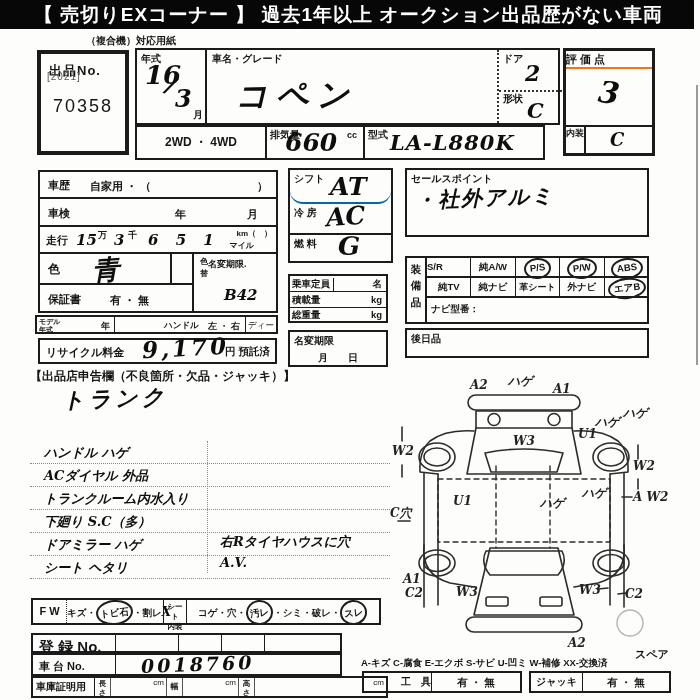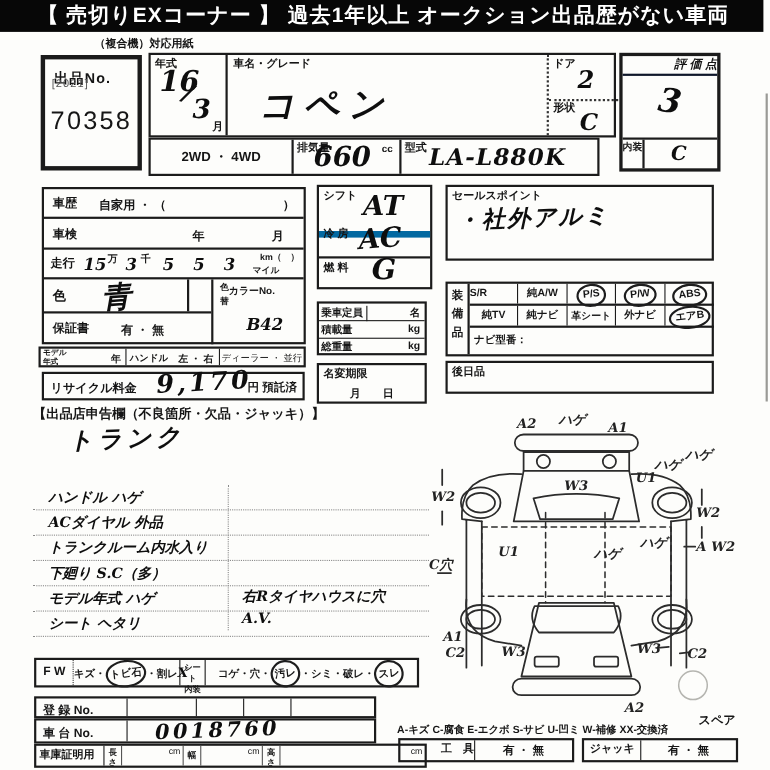--- a/index.html
+++ b/index.html
@@ -26,21 +26,21 @@
 <body>
 
 <div id="sheet">
 
   <div class="abs banner" style="left:0;top:2;width:694px;height:29px;">【 売切りEXコーナー 】 過去1年以上 オークション出品歴がない車両</div>
   <div class="abs lbl" style="left:86px;top:35px;font-size:10px;">（複合機）対応用紙</div>
 
   <div class="box" style="left:37px;top:50px;width:92px;height:105px;border-width:4px;">
     <div class="abs" style="left:8px;top:8px;font-size:13px;font-weight:bold;letter-spacing:1px;">出品No.</div>
     <div class="abs" style="left:6px;top:17px;font-size:10px;color:#555;letter-spacing:1px;">[2021]</div>
-    <div class="abs" style="left:0;top:42px;width:100%;text-align:center;font-size:23px;letter-spacing:2px;">70358</div>
+    <div class="abs" style="left:0;top:42px;width:100%;text-align:center;font-size:18px;letter-spacing:2px;">70358</div>
   </div>
 
   <div class="box" style="left:135px;top:48px;width:425px;height:77px;border-width:2.5px;">
     <div class="abs" style="left:0;top:0;width:70px;height:100%;border-right:2px solid #1b1b1b;">
       <span class="abs lbl" style="left:4px;top:3px;">年式</span>
       <span class="abs hw" style="left:8px;top:10px;font-size:26px;">16</span>
       <span class="abs hw" style="left:30px;top:22px;font-size:22px;transform:rotate(18deg);">/</span>
       <span class="abs hw" style="left:38px;top:34px;font-size:24px;">3</span>
       <span class="abs" style="left:56px;top:58px;font-size:10px;font-weight:bold;">月</span>
     </div>
@@ -64,21 +64,21 @@
       <span class="abs hw" style="left:18px;top:1px;font-size:25px;">660</span>
       <span class="abs sm" style="left:80px;top:3px;">cc</span>
     </div>
     <div class="abs" style="left:228px;top:0;width:180px;height:100%;">
       <span class="abs lbl" style="left:3px;top:2px;">型式</span>
       <span class="abs hw" style="left:25px;top:3px;font-size:21px;letter-spacing:1px;">LA-L880K</span>
     </div>
   </div>
 
   <div class="box thick" style="left:563px;top:48px;width:92px;height:108px;">
-    <div class="abs" style="left:0;top:0;width:100%;height:18px;border-bottom:2px solid #0f172a;text-align:right;font-size:11px;font-weight:bold;line-height:17px;font-style:italic;">評 価 点</div>
+    <div class="abs" style="left:0;top:0;width:100%;height:18px;border-bottom:2px solid #f97316;text-align:left;font-size:11px;font-weight:bold;line-height:17px;">評 価 点</div>
     <div class="abs hw" style="left:0;top:24px;width:100%;text-align:center;font-size:30px;transform:rotate(8deg);">3</div>
     <div class="abs" style="left:0;top:74px;width:100%;height:28px;border-top:2px solid #1b1b1b;">
       <span class="abs" style="left:0;top:0;width:20px;height:100%;border-right:2px solid #1b1b1b;font-size:9px;font-weight:bold;line-height:1.3;text-align:center;padding-top:1px;">内装</span>
       <span class="abs hw" style="left:44px;top:2px;font-size:18px;">C</span>
     </div>
   </div>
 
   <div class="box" style="left:38px;top:170px;width:240px;height:143px;border-width:2.5px;">
     <div class="abs" style="left:0;top:0;width:100%;height:27px;border-bottom:2px solid #1b1b1b;">
       <span class="abs lbl" style="left:8px;top:7px;font-size:11px;">車歴</span>
@@ -89,64 +89,64 @@
       <span class="abs lbl" style="left:8px;top:8px;font-size:11px;">車検</span>
       <span class="abs" style="left:135px;top:8px;font-size:11px;font-weight:bold;">年</span>
       <span class="abs" style="right:18px;top:8px;font-size:11px;font-weight:bold;">月</span>
     </div>
     <div class="abs" style="left:0;top:55px;width:100%;height:27px;border-bottom:2px solid #1b1b1b;">
       <span class="abs lbl" style="left:6px;top:7px;font-size:11px;">走行</span>
       <span class="abs hw" style="left:36px;top:4px;font-size:15px;">15</span>
       <span class="abs sm" style="left:58px;top:2px;">万</span>
       <span class="abs hw" style="left:74px;top:4px;font-size:15px;">3</span>
       <span class="abs sm" style="left:88px;top:2px;">千</span>
-      <span class="abs hw" style="left:108px;top:4px;font-size:15px;letter-spacing:6px;">5 5 3</span>
+      <span class="abs hw" style="left:108px;top:4px;font-size:15px;letter-spacing:6px;">6 5 1</span>
       <span class="abs" style="right:4px;top:2px;font-size:8px;font-weight:bold;text-align:right;line-height:1.2;">km（　）</span>
       <span class="abs" style="right:22px;top:13px;font-size:8px;font-weight:bold;">マイル</span>
     </div>
     <div class="abs" style="left:0;top:82px;width:152px;height:31px;border-bottom:2px solid #1b1b1b;">
       <span class="abs lbl" style="left:8px;top:9px;font-size:12px;">色</span>
       <span class="abs hw" style="left:52px;top:-2px;font-size:27px;transform:rotate(-4deg);">青</span>
       <span class="abs" style="left:130px;top:0;width:22px;height:100%;border-left:2px solid #1b1b1b;font-size:8px;font-weight:bold;text-align:center;line-height:1.5;padding-top:2px;word-break:break-all;padding-left:28px;">色替</span>
     </div>
     <div class="abs" style="left:0;top:113px;width:152px;height:28px;">
       <span class="abs lbl" style="left:8px;top:8px;font-size:11px;">保証書</span>
       <span class="abs" style="left:70px;top:8px;font-size:11px;font-weight:bold;">有 ・ 無</span>
     </div>
     <div class="abs" style="left:152px;top:82px;width:86px;height:59px;border-left:2px solid #1b1b1b;">
-      <span class="abs sm" style="left:14px;top:4px;">カラーNo.</span>
+      <span class="abs sm" style="left:14px;top:4px;">名変期限.</span>
       <span class="abs hw" style="left:30px;top:32px;font-size:15px;">B42</span>
     </div>
   </div>
 
   <div class="box" style="left:35px;top:315px;width:243px;height:19px;">
     <div class="row" style="height:100%;">
       <div class="cell" style="width:78px;border-right:1.5px solid #1b1b1b;position:relative;">
         <span class="abs" style="left:2px;top:1px;font-size:7px;font-weight:bold;line-height:1.1;width:26px;">モデル年式</span>
         <span class="abs" style="right:4px;top:3px;font-size:9px;font-weight:bold;">年</span>
       </div>
-      <div class="cell" style="width:85px;border-right:1.5px solid #1b1b1b;position:relative;">
+      <div class="cell" style="width:85px;border-right:1.5px solid #1b1b1b;position:relative;margin-left:46px;">
         <span class="abs" style="left:3px;top:3px;font-size:8.5px;font-weight:bold;">ハンドル</span>
         <span class="abs" style="right:5px;top:3px;font-size:9px;font-weight:bold;">左 ・ 右</span>
       </div>
       <div class="cell" style="flex:1;text-align:center;font-size:8.5px;font-weight:normal;line-height:16px;">ディーラー ・ 並行</div>
     </div>
   </div>
 
   <div class="box" style="left:38px;top:338px;width:239px;height:26px;border-width:2.5px;">
     <span class="abs" style="left:6px;top:5px;font-size:11px;font-weight:bold;">リサイクル料金</span>
     <span class="abs hw" style="left:102px;top:-6px;font-size:23px;letter-spacing:3px;transform:rotate(-3deg);">9,170</span>
     <span class="abs" style="right:5px;top:5px;font-size:10.5px;font-weight:bold;">円 預託済</span>
   </div>
 
   <div class="abs" style="left:30px;top:368px;font-size:12px;font-weight:bold;">【出品店申告欄（不良箇所・欠品・ジャッキ）】</div>
   <div class="abs hw" style="left:62px;top:384px;font-size:22px;letter-spacing:4px;transform:rotate(-2deg);">トランク</div>
 
   <div class="box" style="left:288px;top:168px;width:105px;height:95px;border-width:2.5px;">
-    <div class="abs" style="left:0;top:0;width:100%;height:46px;border-bottom:6px solid #0369a1;">
+    <div class="abs" style="left:0;top:0;width:100%;height:34px;border-bottom:2px solid #0369a1;border-radius:13px;">
       <span class="abs lbl" style="left:4px;top:3px;">シフト</span>
       <span class="abs hw" style="left:40px;top:2px;font-size:25px;">AT</span>
     </div>
     <div class="abs" style="left:0;top:34px;width:100%;height:31px;border-bottom:2px solid #1b1b1b;">
       <span class="abs lbl" style="left:4px;top:3px;">冷 房</span>
       <span class="abs hw" style="left:36px;top:-2px;font-size:25px;transform:rotate(-4deg);">AC</span>
     </div>
     <div class="abs" style="left:0;top:65px;width:100%;height:27px;padding-left:18px;">
       <span class="abs lbl" style="left:4px;top:3px;">燃 料</span>
       <span class="abs hw" style="left:48px;top:-4px;font-size:26px;">G</span>
@@ -204,21 +204,21 @@
   <div class="box" style="left:405px;top:328px;width:244px;height:30px;">
     <span class="abs lbl" style="left:4px;top:3px;">後日品</span>
   </div>
 
   <div class="abs" style="left:30px;top:437px;width:360px;">
     <div style="position:relative;margin-top:4px;">
       <div class="noteline"><span class="hw" style="font-size:13px;margin-left:14px;">ハンドル ハゲ</span></div>
       <div class="noteline"><span class="hw" style="font-size:13px;margin-left:14px;">ACダイヤル 外品</span></div>
       <div class="noteline"><span class="hw" style="font-size:13px;margin-left:14px;">トランクルーム内水入り</span></div>
       <div class="noteline"><span class="hw" style="font-size:13px;margin-left:14px;">下廻り S.C（多）</span></div>
-      <div class="noteline"><span class="hw" style="font-size:13px;margin-left:14px;">モデル年式 ハゲ</span></div>
+      <div class="noteline"><span class="hw" style="font-size:13px;margin-left:14px;">ドアミラー ハゲ</span></div>
       <div class="noteline"><span class="hw" style="font-size:13px;margin-left:14px;">シート ヘタリ</span></div>
       <div class="abs" style="left:177px;top:0;height:132px;border-left:1.4px dotted #8a8a8a;"></div>
       <span class="abs hw" style="left:190px;top:92px;font-size:13px;">右Rタイヤハウスに穴</span>
       <span class="abs hw" style="left:190px;top:114px;font-size:13px;">A.V.</span>
     </div>
   </div>
 
   <div class="box" style="left:31px;top:598px;width:350px;height:27px;border-width:2.5px;display:flex;">
     <div class="cell" style="width:34px;border-right:1.5px dotted #333;text-align:center;font-size:11px;font-weight:bold;line-height:22px;">F W</div>
     <div class="cell" style="width:96px;text-align:center;font-size:9.5px;font-weight:bold;line-height:21px;white-space:nowrap;">
@@ -227,21 +227,21 @@
     <div class="cell" style="width:24px;border-left:1.5px solid #1b1b1b;border-right:1.5px solid #1b1b1b;text-align:center;font-size:7.5px;font-weight:bold;line-height:1.35;padding-top:2px;">
       <div>シート</div>
       <div>内装</div>
     </div>
     <div class="cell" style="flex:1;text-align:center;font-size:9.5px;font-weight:bold;line-height:21px;white-space:nowrap;">
       <span>コゲ・穴・</span><span class="circled" style="padding:0 2px;">汚レ</span><span>・シミ・破レ・</span><span class="circled" style="padding:0 2px;">スレ</span>
     </div>
   </div>
 
   <div class="box" style="left:31px;top:633px;width:311px;height:20px;">
-    <span class="abs" style="left:6px;top:3px;font-size:11px;font-weight:bold;">登 録 No.</span>
+    <span class="abs" style="left:6px;top:3px;font-size:15px;font-weight:bold;">登 録 No.</span>
     <div class="abs" style="left:82px;top:0;height:100%;border-left:1.5px solid #1b1b1b;"></div>
     <div class="abs" style="left:145px;top:0;height:100%;border-left:1.5px solid #1b1b1b;"></div>
     <div class="abs" style="left:188px;top:0;height:100%;border-left:1.5px solid #1b1b1b;"></div>
     <div class="abs" style="left:231px;top:0;height:100%;border-left:1.5px solid #1b1b1b;"></div>
   </div>
   <div class="box" style="left:31px;top:653px;width:311px;height:23px;">
     <span class="abs" style="left:6px;top:4px;font-size:11px;font-weight:bold;">車 台 No.</span>
     <div class="abs" style="left:82px;top:0;height:100%;border-left:1.5px solid #1b1b1b;"></div>
     <span class="abs hw" style="left:108px;top:-2px;font-size:19px;letter-spacing:3px;transform:rotate(-2deg);">0018760</span>
   </div>

